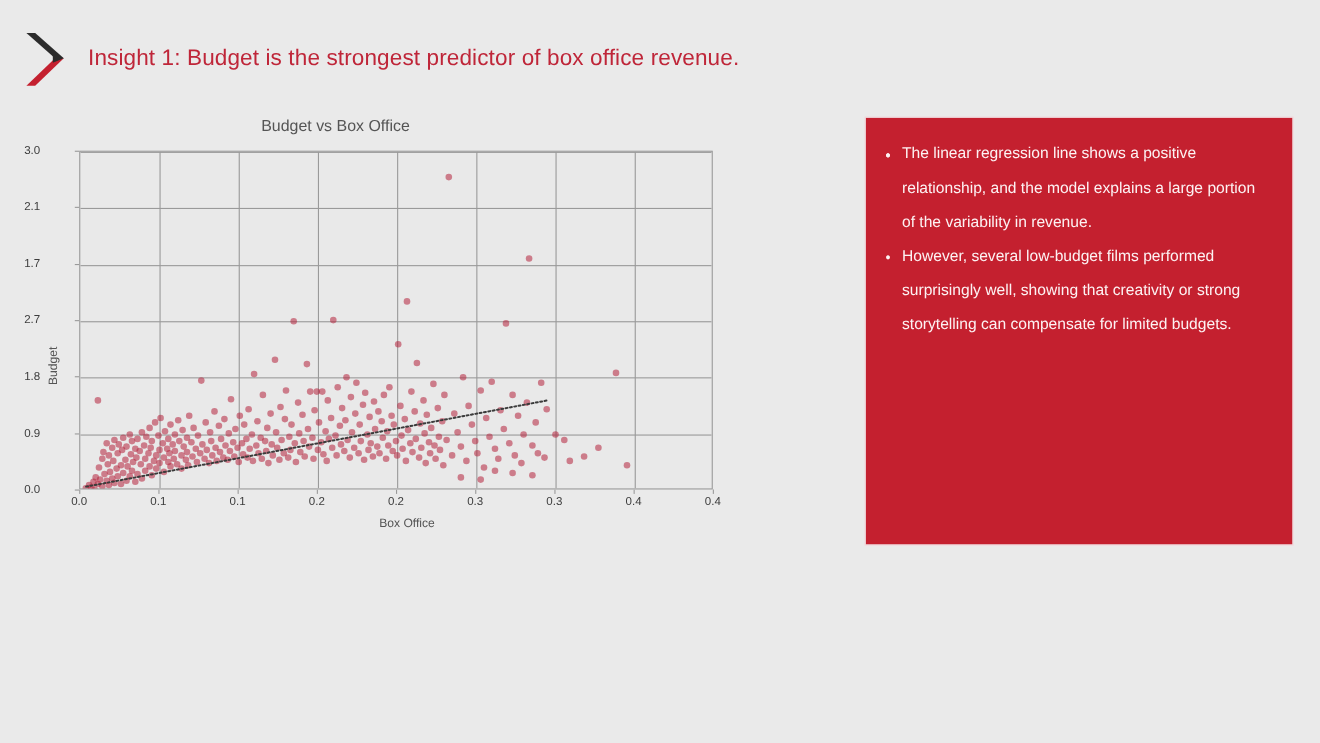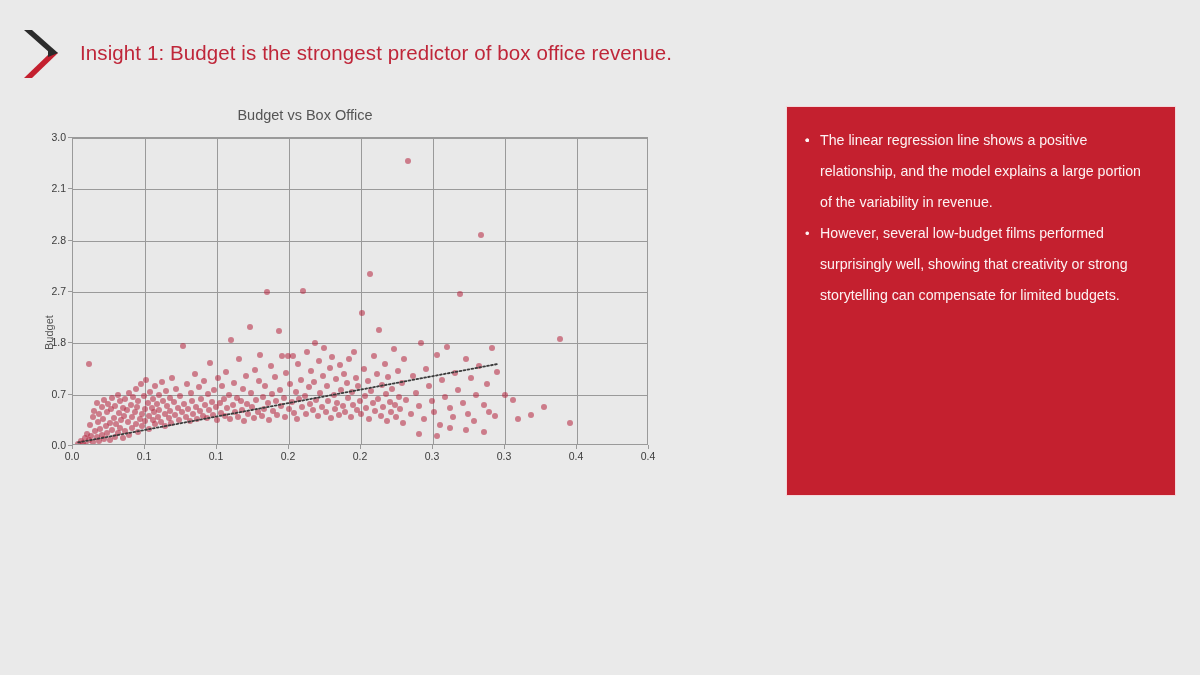--- a/index.html
+++ b/index.html
@@ -48,21 +48,21 @@
   #plot-area{
     position:absolute;left:52px;top:37px;width:576px;height:308px;
     background:#e9e9e9;
     border:1.2px solid #9a9a9a;
     box-sizing:border-box;
     overflow:hidden;
   }
   .gridline-v{position:absolute;top:0;bottom:0;width:1px;background:#9a9a9a;}
   .gridline-h{position:absolute;left:0;right:0;height:1px;background:#9a9a9a;}
   .ytick-label{
-    position:absolute;right:0;width:44px;text-align:right;
+    position:absolute;right:0;width:44px;text-align:left;
     font-size:10.5px;color:#3c3c3c;
   }
   .xtick-label{
     position:absolute;top:350px;width:40px;text-align:center;
     font-size:10.5px;color:#3c3c3c;
   }
   .tickmark-y{position:absolute;width:4px;height:1px;background:#9a9a9a;}
   .tickmark-x{position:absolute;height:4px;width:1px;background:#9a9a9a;}
   .pt{
     position:absolute;border-radius:50%;
@@ -102,27 +102,28 @@
       <polygon points="36,25 28,25 2,50 10,50" fill="#c4202f"></polygon>
       <polygon points="26,21 36,25 26,29" fill="#2b2b2b"></polygon>
     </svg>
   </div>
   <div id="header-title">Insight 1: Budget is the strongest predictor of box office revenue.</div>
 </div>
 
 <div id="chart-figure">
   <div id="chart-title">Budget vs Box Office</div>
   <div id="y-axis-label">Budget</div>
+  <div id="x-axis-label">Box Office</div>
 
   <div id="ytick-labels">
       <div class="ytick-label" style="top: 339px; right: 614px;">0.0</div>
-      <div class="ytick-label" style="top: 287.667px; right: 614px;">0.7</div>
+      <div class="ytick-label" style="top: 287.667px; right: 614px;">0.9</div>
       <div class="ytick-label" style="top: 236.333px; right: 614px;">1.8</div>
       <div class="ytick-label" style="top: 185px; right: 614px;">2.7</div>
-      <div class="ytick-label" style="top: 133.667px; right: 614px;">2.8</div>
+      <div class="ytick-label" style="top: 133.667px; right: 614px;">1.7</div>
       <div class="ytick-label" style="top: 82.3333px; right: 614px;">2.1</div>
       <div class="ytick-label" style="top: 31px; right: 614px;">3.0</div>
     </div>
   <div id="xtick-labels">
       <div class="xtick-label" style="left: 32px;">0.0</div>
       <div class="xtick-label" style="left: 104px;">0.1</div>
       <div class="xtick-label" style="left: 176px;">0.1</div>
       <div class="xtick-label" style="left: 248px;">0.2</div>
       <div class="xtick-label" style="left: 320px;">0.2</div>
       <div class="xtick-label" style="left: 392px;">0.3</div>

